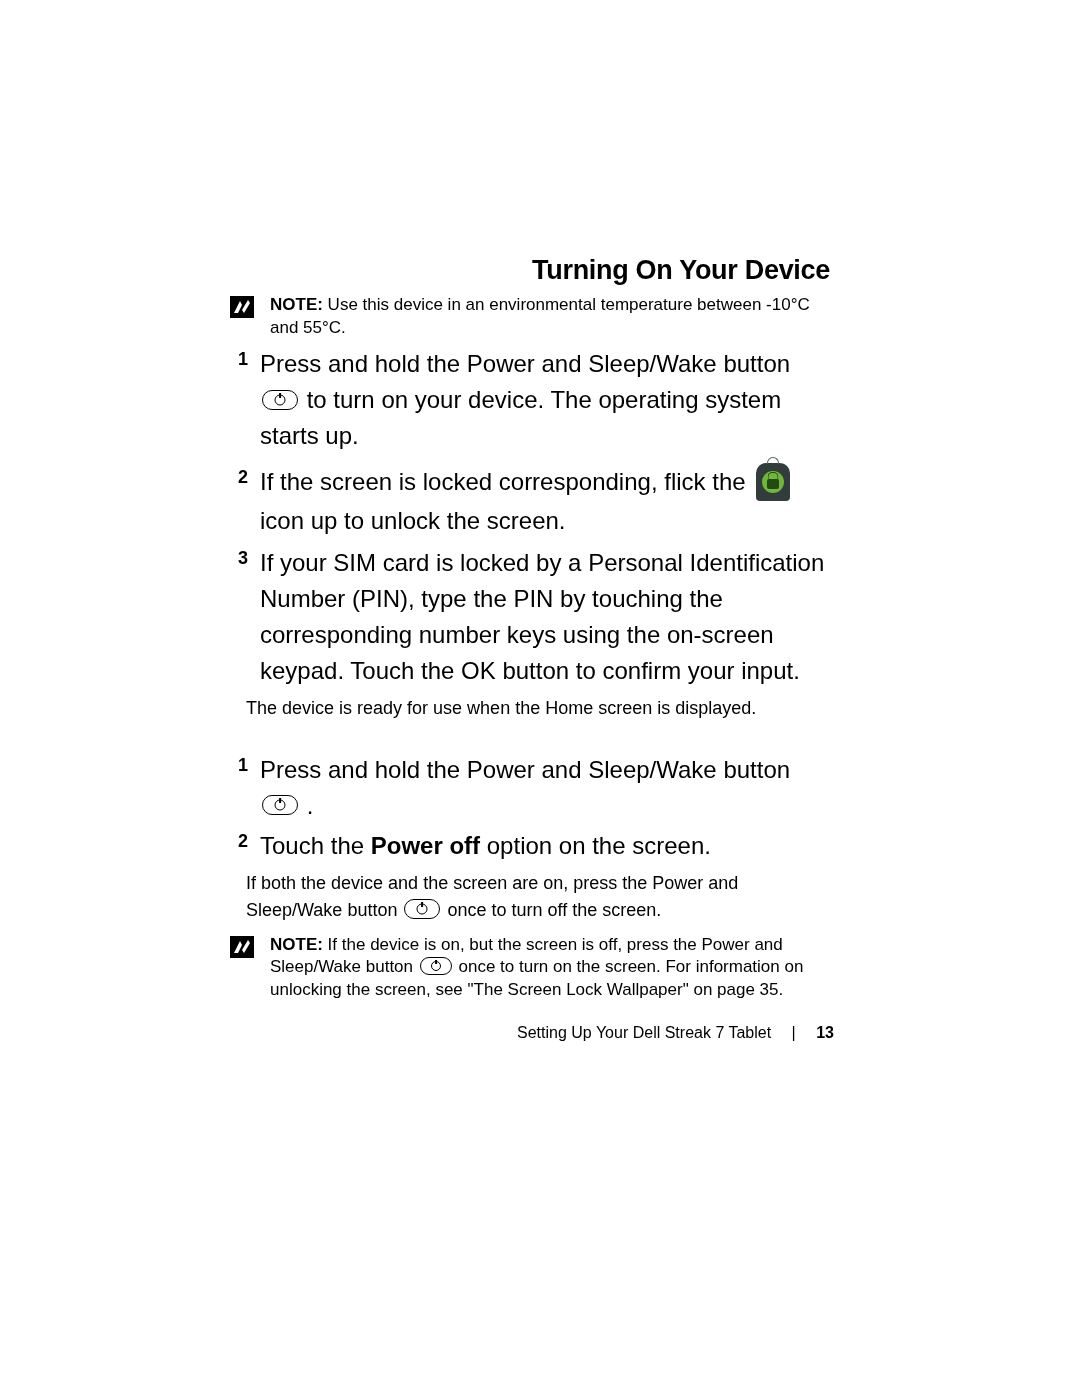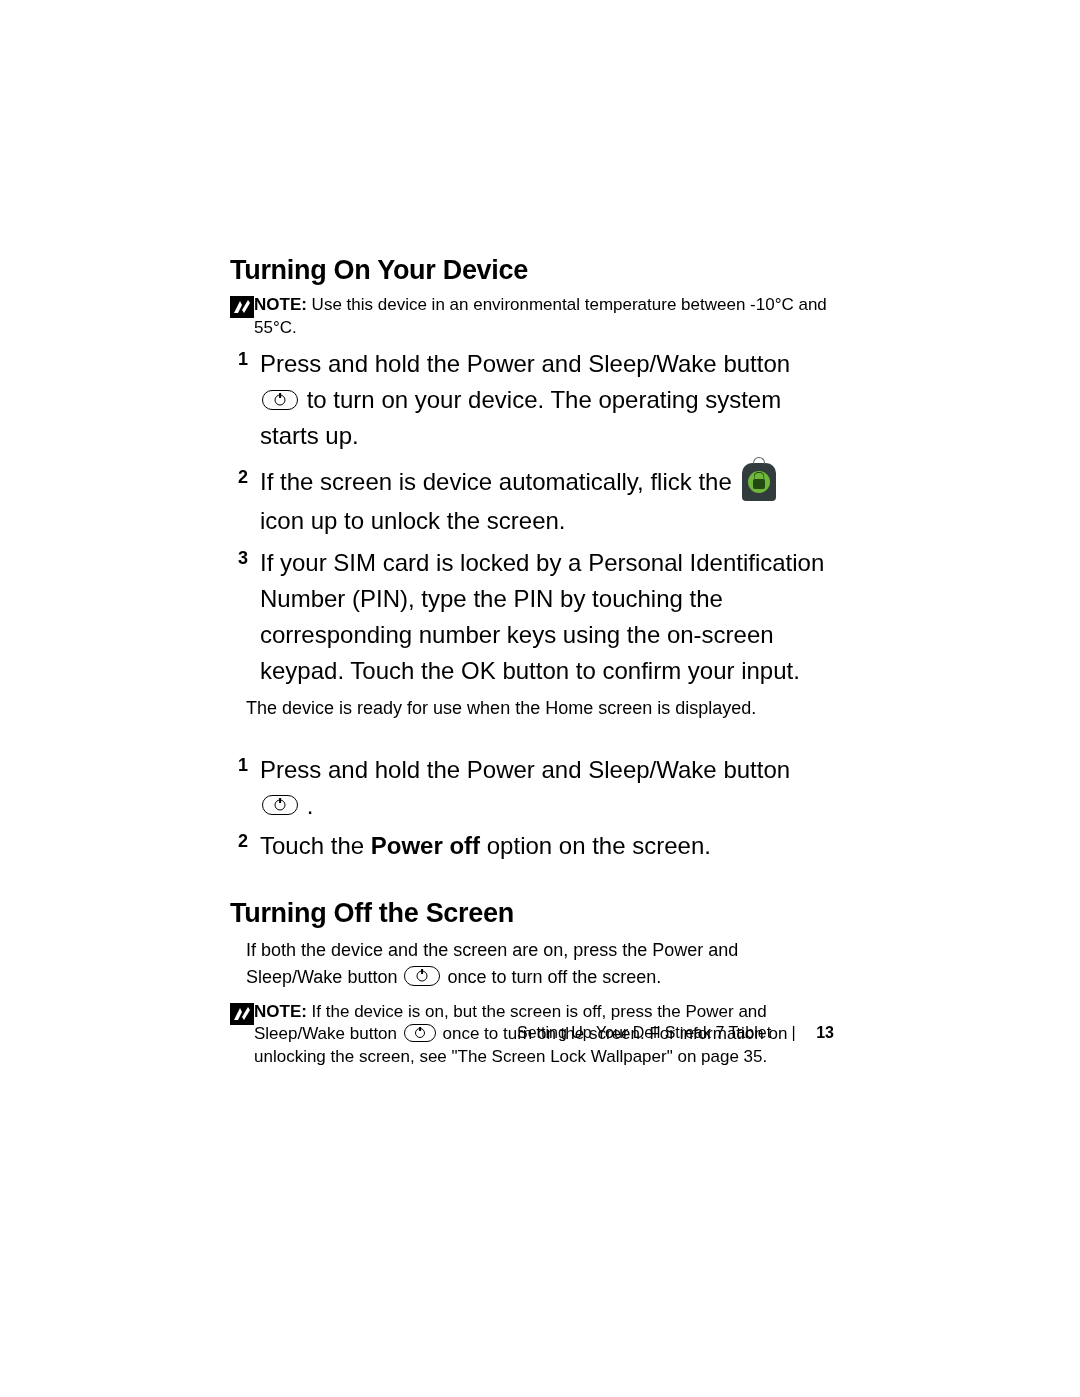--- a/index.html
+++ b/index.html
@@ -16,25 +16,26 @@
     position: absolute;
     left: 230px;
     top: 255px;
     width: 600px;
   }
   h2 {
     font-size: 27px;
     font-weight: 700;
     margin: 0 0 8px 0;
     letter-spacing: -0.3px;
+    text-align: right;
   }
   .note-row {
     display: flex;
     align-items: flex-start;
-    gap: 0;
+    gap: 16px;
     margin-bottom: 6px;
   }
   .note-icon-box {
     width: 24px;
     height: 22px;
     flex: 0 0 24px;
     position: relative;
     top: 2px;
   }
   .note-text {
@@ -195,21 +196,21 @@
       <span class="num">1</span>
       <span class="step-body">
         <span>Press and hold the Power and Sleep/Wake button </span>
         <span class="power-pill inline-icon"></span>
         <span> to turn on your device. The operating system starts up.</span>
       </span>
     </li>
     <li style="margin-top:10px;">
       <span class="num">2</span>
       <span class="step-body">
-        <span>If the screen is device automatically, flick the </span>
+        <span>If the screen is locked corresponding, flick the </span>
         <span class="lock-badge inline-icon">
           <span class="top-shackle"></span>
           <span class="circle"></span>
           <span class="shackle"></span>
           <span class="body"></span>
         </span>
         <span> icon up to unlock the screen.</span>
       </span>
     </li>
     <li style="margin-top:6px;">
@@ -231,21 +232,20 @@
       </span>
     </li>
     <li>
       <span class="num">2</span>
       <span class="step-body">
         <span>Touch the </span><span class="bold">Power off</span><span> option on the screen.</span>
       </span>
     </li>
   </ol>
 
-  <h2 class="section-gap" style="margin-top:34px;">Turning Off the Screen</h2>
 
   <div class="para" style="margin-bottom:10px;">
     <span>If both the device and the screen are on, press the Power and Sleep/Wake button </span>
     <span class="power-pill inline-icon"></span>
     <span> once to turn off the screen.</span>
   </div>
 
   <div class="note-row">
     <span class="note-icon-box">
       <svg viewBox="0 0 24 22" width="24" height="22">

